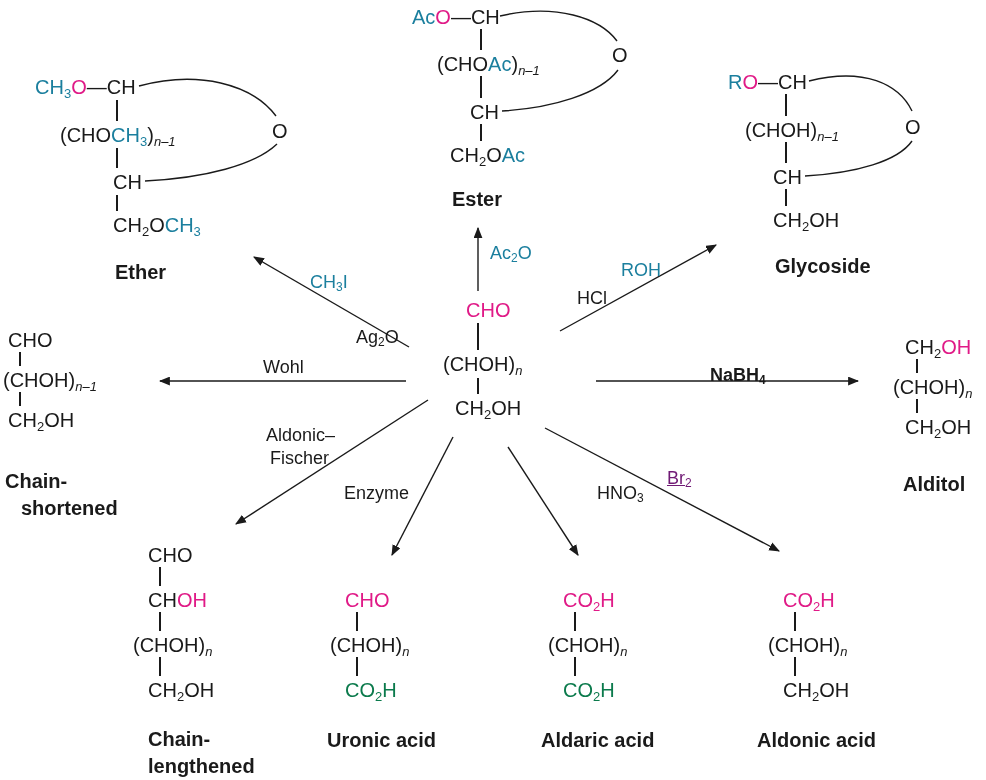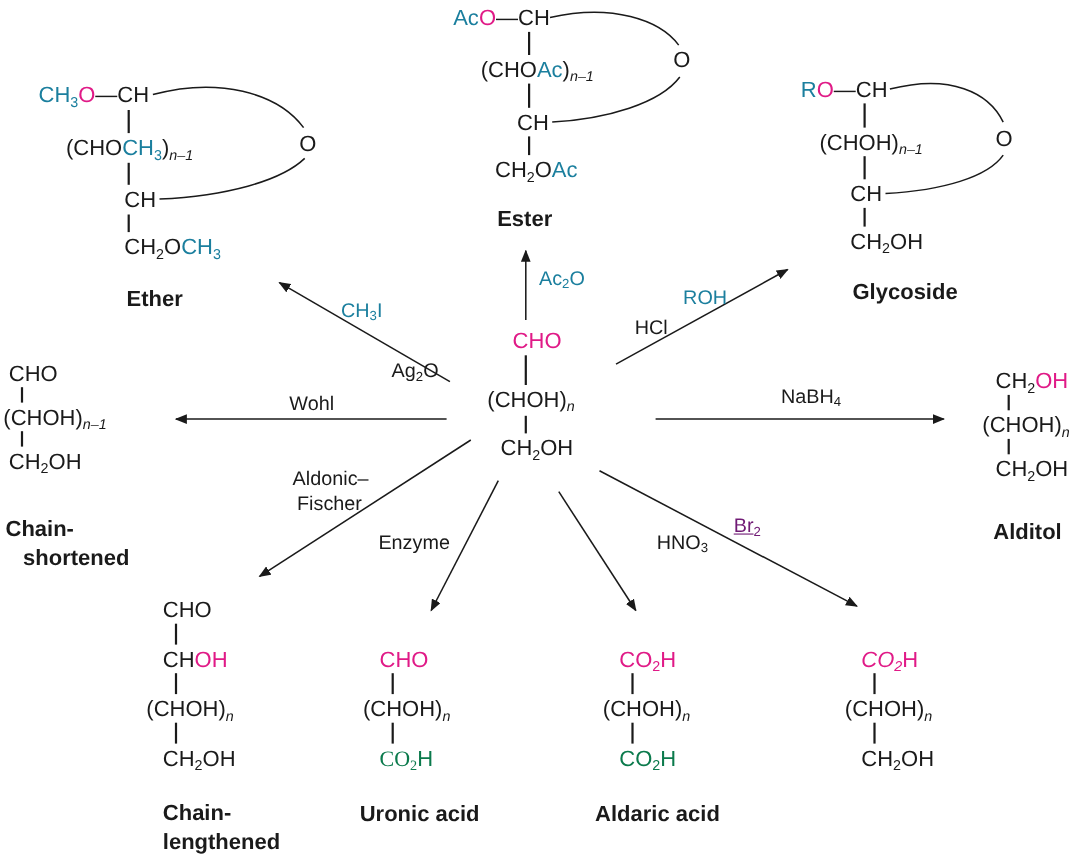--- a/index.html
+++ b/index.html
@@ -95,40 +95,41 @@
     <div class="frow" style="left: 148px; top: 588px;"><span style="color: rgb(26, 26, 26);">CH</span><span style="color: rgb(224, 26, 135);">OH</span></div>
     <div class="frow" style="left: 133px; top: 633px;"><span style="color: rgb(26, 26, 26);">(CHOH)<sub class="it">n</sub></span></div>
     <div class="frow" style="left: 148px; top: 678px;"><span style="color: rgb(26, 26, 26);">CH<sub>2</sub></span><span style="color: rgb(26, 26, 26);">OH</span></div>
     <div class="bond" style="left: 159px; top: 567px; height: 19px;"></div>
     <div class="bond" style="left: 159px; top: 612px; height: 19px;"></div>
     <div class="bond" style="left: 159px; top: 657px; height: 19px;"></div>
     <div class="slabel" style="left: 148px; top: 726px;">Chain-</div>
     <div class="slabel" style="left: 148px; top: 753px;">lengthened</div>
     <div class="frow" style="left: 345px; top: 588px;"><span style="color: rgb(224, 26, 135);">CHO</span></div>
     <div class="frow" style="left: 330px; top: 633px;"><span style="color: rgb(26, 26, 26);">(CHOH)<sub class="it">n</sub></span></div>
-    <div class="frow" style="left: 345px; top: 678px;"><span style="color: rgb(11, 122, 76); font-family: Liberation Serif, serif;">CO<sub>2</sub></span><span style="color: rgb(11, 122, 76);">H</span></div>
+    <div class="frow" style="left: 345px; top: 678px;"><span style="color: rgb(11, 122, 76);">CO<sub>2</sub></span><span style="color: rgb(11, 122, 76);">H</span></div>
     <div class="bond" style="left: 356px; top: 612px; height: 19px;"></div>
     <div class="bond" style="left: 356px; top: 657px; height: 19px;"></div>
     <div class="slabel" style="left: 327px; top: 727px;">Uronic acid</div>
     <div class="frow" style="left: 563px; top: 588px;"><span style="color: rgb(224, 26, 135);">CO<sub>2</sub></span><span style="color: rgb(224, 26, 135);">H</span></div>
     <div class="frow" style="left: 548px; top: 633px;"><span style="color: rgb(26, 26, 26);">(CHOH)<sub class="it">n</sub></span></div>
     <div class="frow" style="left: 563px; top: 678px;"><span style="color: rgb(11, 122, 76);">CO<sub>2</sub></span><span style="color: rgb(11, 122, 76);">H</span></div>
     <div class="bond" style="left: 574px; top: 612px; height: 19px;"></div>
     <div class="bond" style="left: 574px; top: 657px; height: 19px;"></div>
     <div class="slabel" style="left: 541px; top: 727px;">Aldaric acid</div>
-    <div class="frow" style="left: 783px; top: 588px;"><span style="color: rgb(224, 26, 135); font-style: italic;">CO<sub>2</sub></span><span style="color: rgb(224, 26, 135);">H</span></div>
+    <div class="frow" style="left: 783px; top: 588px;"><span style="color: rgb(224, 26, 135);">CO<sub>2</sub></span><span style="color: rgb(224, 26, 135);">H</span></div>
     <div class="frow" style="left: 768px; top: 633px;"><span style="color: rgb(26, 26, 26);">(CHOH)<sub class="it">n</sub></span></div>
     <div class="frow" style="left: 783px; top: 678px;"><span style="color: rgb(26, 26, 26);">CH<sub>2</sub></span><span style="color: rgb(26, 26, 26);">OH</span></div>
     <div class="bond" style="left: 794px; top: 612px; height: 19px;"></div>
     <div class="bond" style="left: 794px; top: 657px; height: 19px;"></div>
+    <div class="slabel" style="left: 757px; top: 727px;">Aldonic acid</div>
     <div class="reagent" style="left: 490px; top: 242px;"><span style="color: rgb(27, 127, 158);">Ac<sub>2</sub></span><span style="color: rgb(27, 127, 158);">O</span></div>
     <div class="reagent" style="left: 310px; top: 271px;"><span style="color: rgb(27, 127, 158);">CH<sub>3</sub></span><span style="color: rgb(27, 127, 158);">I</span></div>
     <div class="reagent" style="left: 356px; top: 294px; margin-top: 32px;"><span style="color: rgb(26, 26, 26);">Ag<sub>2</sub></span><span style="color: rgb(26, 26, 26);">O</span></div>
     <div class="reagent" style="left: 621px; top: 259px;"><span style="color: rgb(27, 127, 158);">ROH</span></div>
     <div class="reagent" style="left: 577px; top: 287px;"><span style="color: rgb(26, 26, 26);">HCl</span></div>
     <div class="reagent" style="left: 263px; top: 356px;"><span style="color: rgb(26, 26, 26);">Wohl</span></div>
-    <div class="reagent" style="left: 710px; top: 349px;"><span style="color: rgb(26, 26, 26);">NaBH<sub>4</sub></span></div>
+    <div class="reagent" style="left: 710px; top: 364px; font-weight: bold;"><span style="color: rgb(26, 26, 26);">NaBH<sub>4</sub></span></div>
     <div class="reagent" style="left: 266px; top: 424px;"><span style="color: rgb(26, 26, 26);">Aldonic–</span></div>
     <div class="reagent" style="left: 270px; top: 447px;"><span style="color: rgb(26, 26, 26);">Fischer</span></div>
     <div class="reagent" style="left: 344px; top: 482px;"><span style="color: rgb(26, 26, 26);">Enzyme</span></div>
     <div class="reagent" style="left: 557px; top: 482px;"><span style="color: rgb(26, 26, 26); margin-left: 40px;">HNO<sub>3</sub></span></div>
     <div class="reagent" style="left: 667px; top: 467px;"><span style="color: #701a75; text-decoration: underline;">Br<sub>2</sub></span></div>
   </div>
 
 </body></html>

